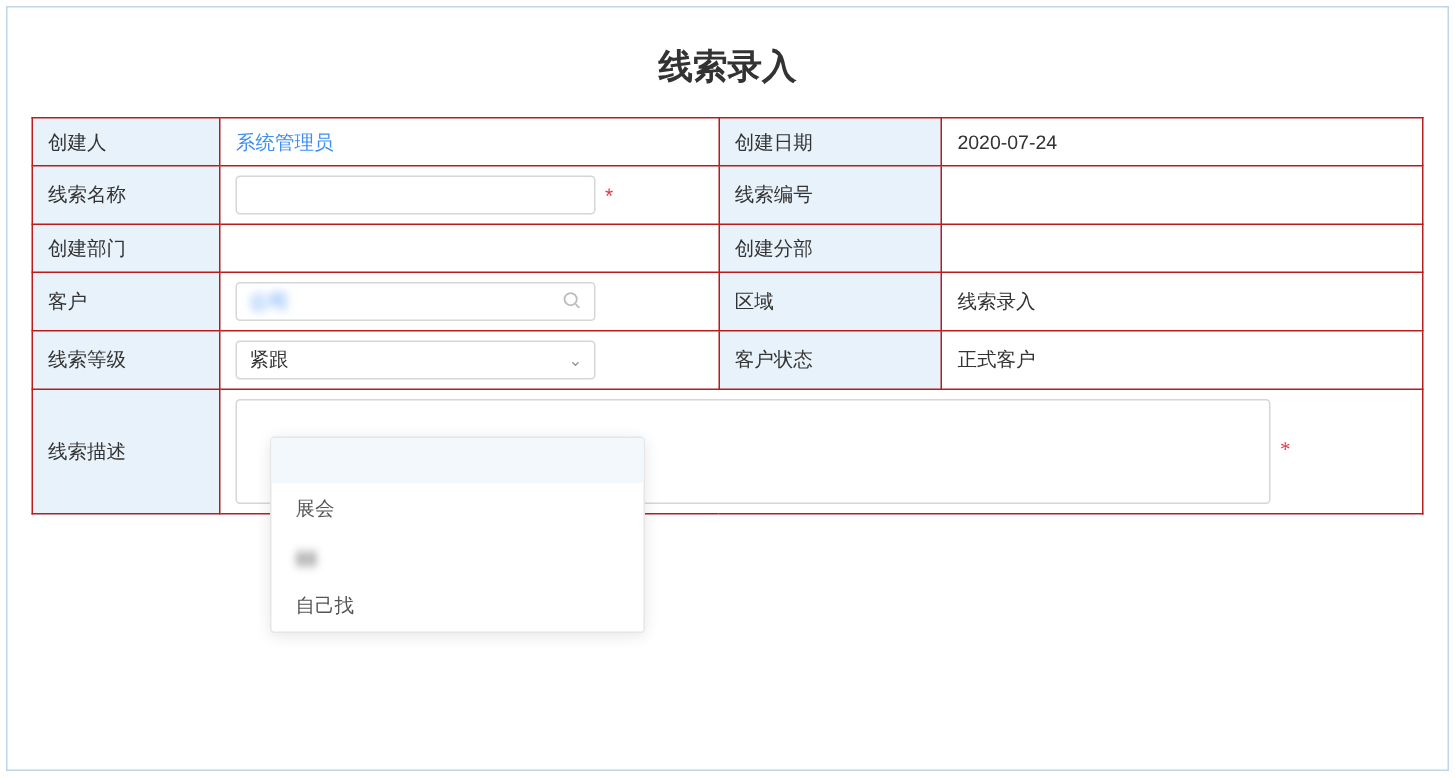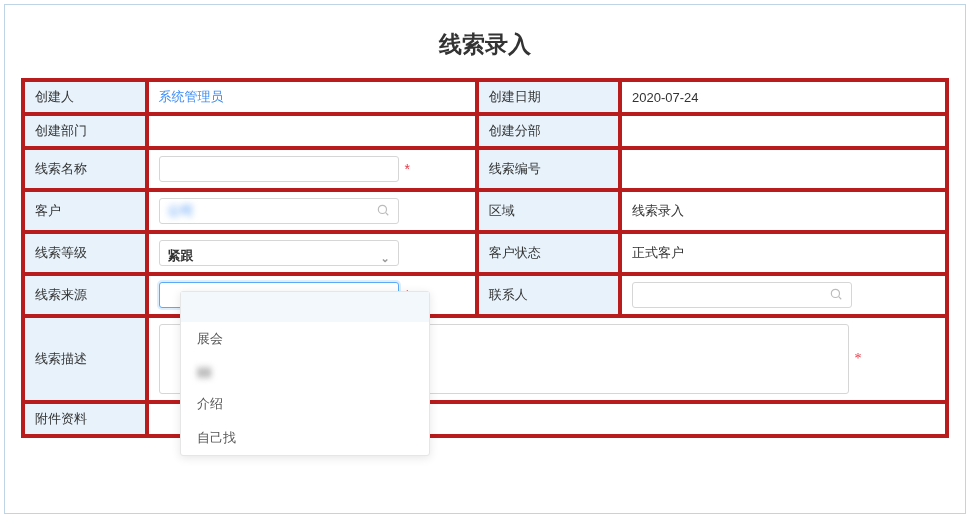--- a/index.html
+++ b/index.html
@@ -26,21 +26,21 @@
       font-weight: bold;
       color: #333;
       padding: 24px 0 18px 0;
     }
     table.form {
       border-collapse: collapse;
       width: 928px;
       margin: 0 auto;
     }
     table.form td {
-      border: 4px solid #b91c1c;
+      border: 1px solid #b91c1c;
       padding: 6px 10px;
       height: 32px;
       vertical-align: middle;
       color: #333;
     }
     td.label {
       background: #e7f2fb;
       width: 155px;
       color: #333;
     }
@@ -73,29 +73,28 @@
     }
     .input-box .text {
       color: #555;
     }
     .input-box .icon {
       color: #bbb;
       font-size: 13px;
     }
     .select-box {
       display: flex;
-      align-items: flex-end;
+      align-items: center;
       justify-content: space-between;
       border: 1px solid #d6d6d6;
       border-radius: 3px;
       height: 26px;
       padding: 0 8px;
       background: #fff;
       width: 240px;
-      font-weight: bold;
     }
     .select-box.open {
       border: 1px solid #5aaaf7;
       box-shadow: 0 0 0 2px rgba(90,170,247,0.2);
     }
     .chevron {
       color: #999;
       font-size: 11px;
     }
     .textarea-box {
@@ -154,36 +153,36 @@
     <tbody>
         <tr>
       <td class="label">创建人</td>
       <td class="value">
         <span class="link">系统管理员</span>
       </td>
       <td class="label">创建日期</td>
       <td class="value">2020-07-24</td>
     </tr>
     <tr>
-      <td class="label">创建部门</td>
-      <td class="value"></td>
-      <td class="label">创建分部</td>
-      <td class="value"></td>
-    </tr>
-    <tr>
       <td class="label">线索名称</td>
       <td class="value">
         <div class="flex-row">
           <div class="input-box">
             <span class="text"></span>
           </div>
           <span class="required">*</span>
         </div>
       </td>
       <td class="label">线索编号</td>
+      <td class="value"></td>
+    </tr>
+    <tr>
+      <td class="label">创建部门</td>
+      <td class="value"></td>
+      <td class="label">创建分部</td>
       <td class="value"></td>
     </tr>
     <tr>
       <td class="label">客户</td>
       <td class="value">
         <div class="input-box">
           <span class="customer-text">公司</span>
           <span class="icon">
             <svg width="14" height="14" viewBox="0 0 24 24" fill="none" stroke="#bbb" stroke-width="2">
                   <circle cx="11" cy="11" r="7"></circle>
@@ -200,59 +199,30 @@
       <td class="value">
         <div class="select-box">
           <span class="text">紧跟</span>
           <span class="chevron">⌄</span>
         </div>
       </td>
       <td class="label">客户状态</td>
       <td class="value">正式客户</td>
     </tr>
     <tr>
-      <td class="label">线索来源</td>
-      <td class="value">
-        <div class="flex-row">
-          <div class="select-box open">
-            <span class="text"></span>
-            <span class="chevron">⌃</span>
-          </div>
-          <span class="required">*</span>
-        </div>
-      </td>
-      <td class="label">联系人</td>
-      <td class="value">
-        <div class="input-box full">
-          <span class="text"></span>
-          <span class="icon">
-            <svg width="14" height="14" viewBox="0 0 24 24" fill="none" stroke="#bbb" stroke-width="2">
-                  <circle cx="11" cy="11" r="7"></circle>
-                  <line x1="21" y1="21" x2="16.65" y2="16.65"></line>
-                </svg>
-          </span>
-        </div>
-      </td>
-    </tr>
-    <tr>
       <td class="label desc-cell">线索描述</td>
       <td class="value desc-cell" colspan="3">
         <div class="flex-row">
           <div class="textarea-box"></div>
           <span class="required">*</span>
         </div>
       </td>
     </tr>
-    <tr>
-      <td class="label">附件资料</td>
-      <td class="value" colspan="3"></td>
-    </tr>
   </tbody>
     </table>
 
   <div class="dropdown">
     <div class="dropdown-item first"></div>
     <div class="dropdown-item">展会</div>
     <div class="dropdown-item"><span class="blurred-item">▮▮</span></div>
-    <div class="dropdown-item">介绍</div>
     <div class="dropdown-item">自己找</div>
   </div>
 </div>
 
 </body></html>

